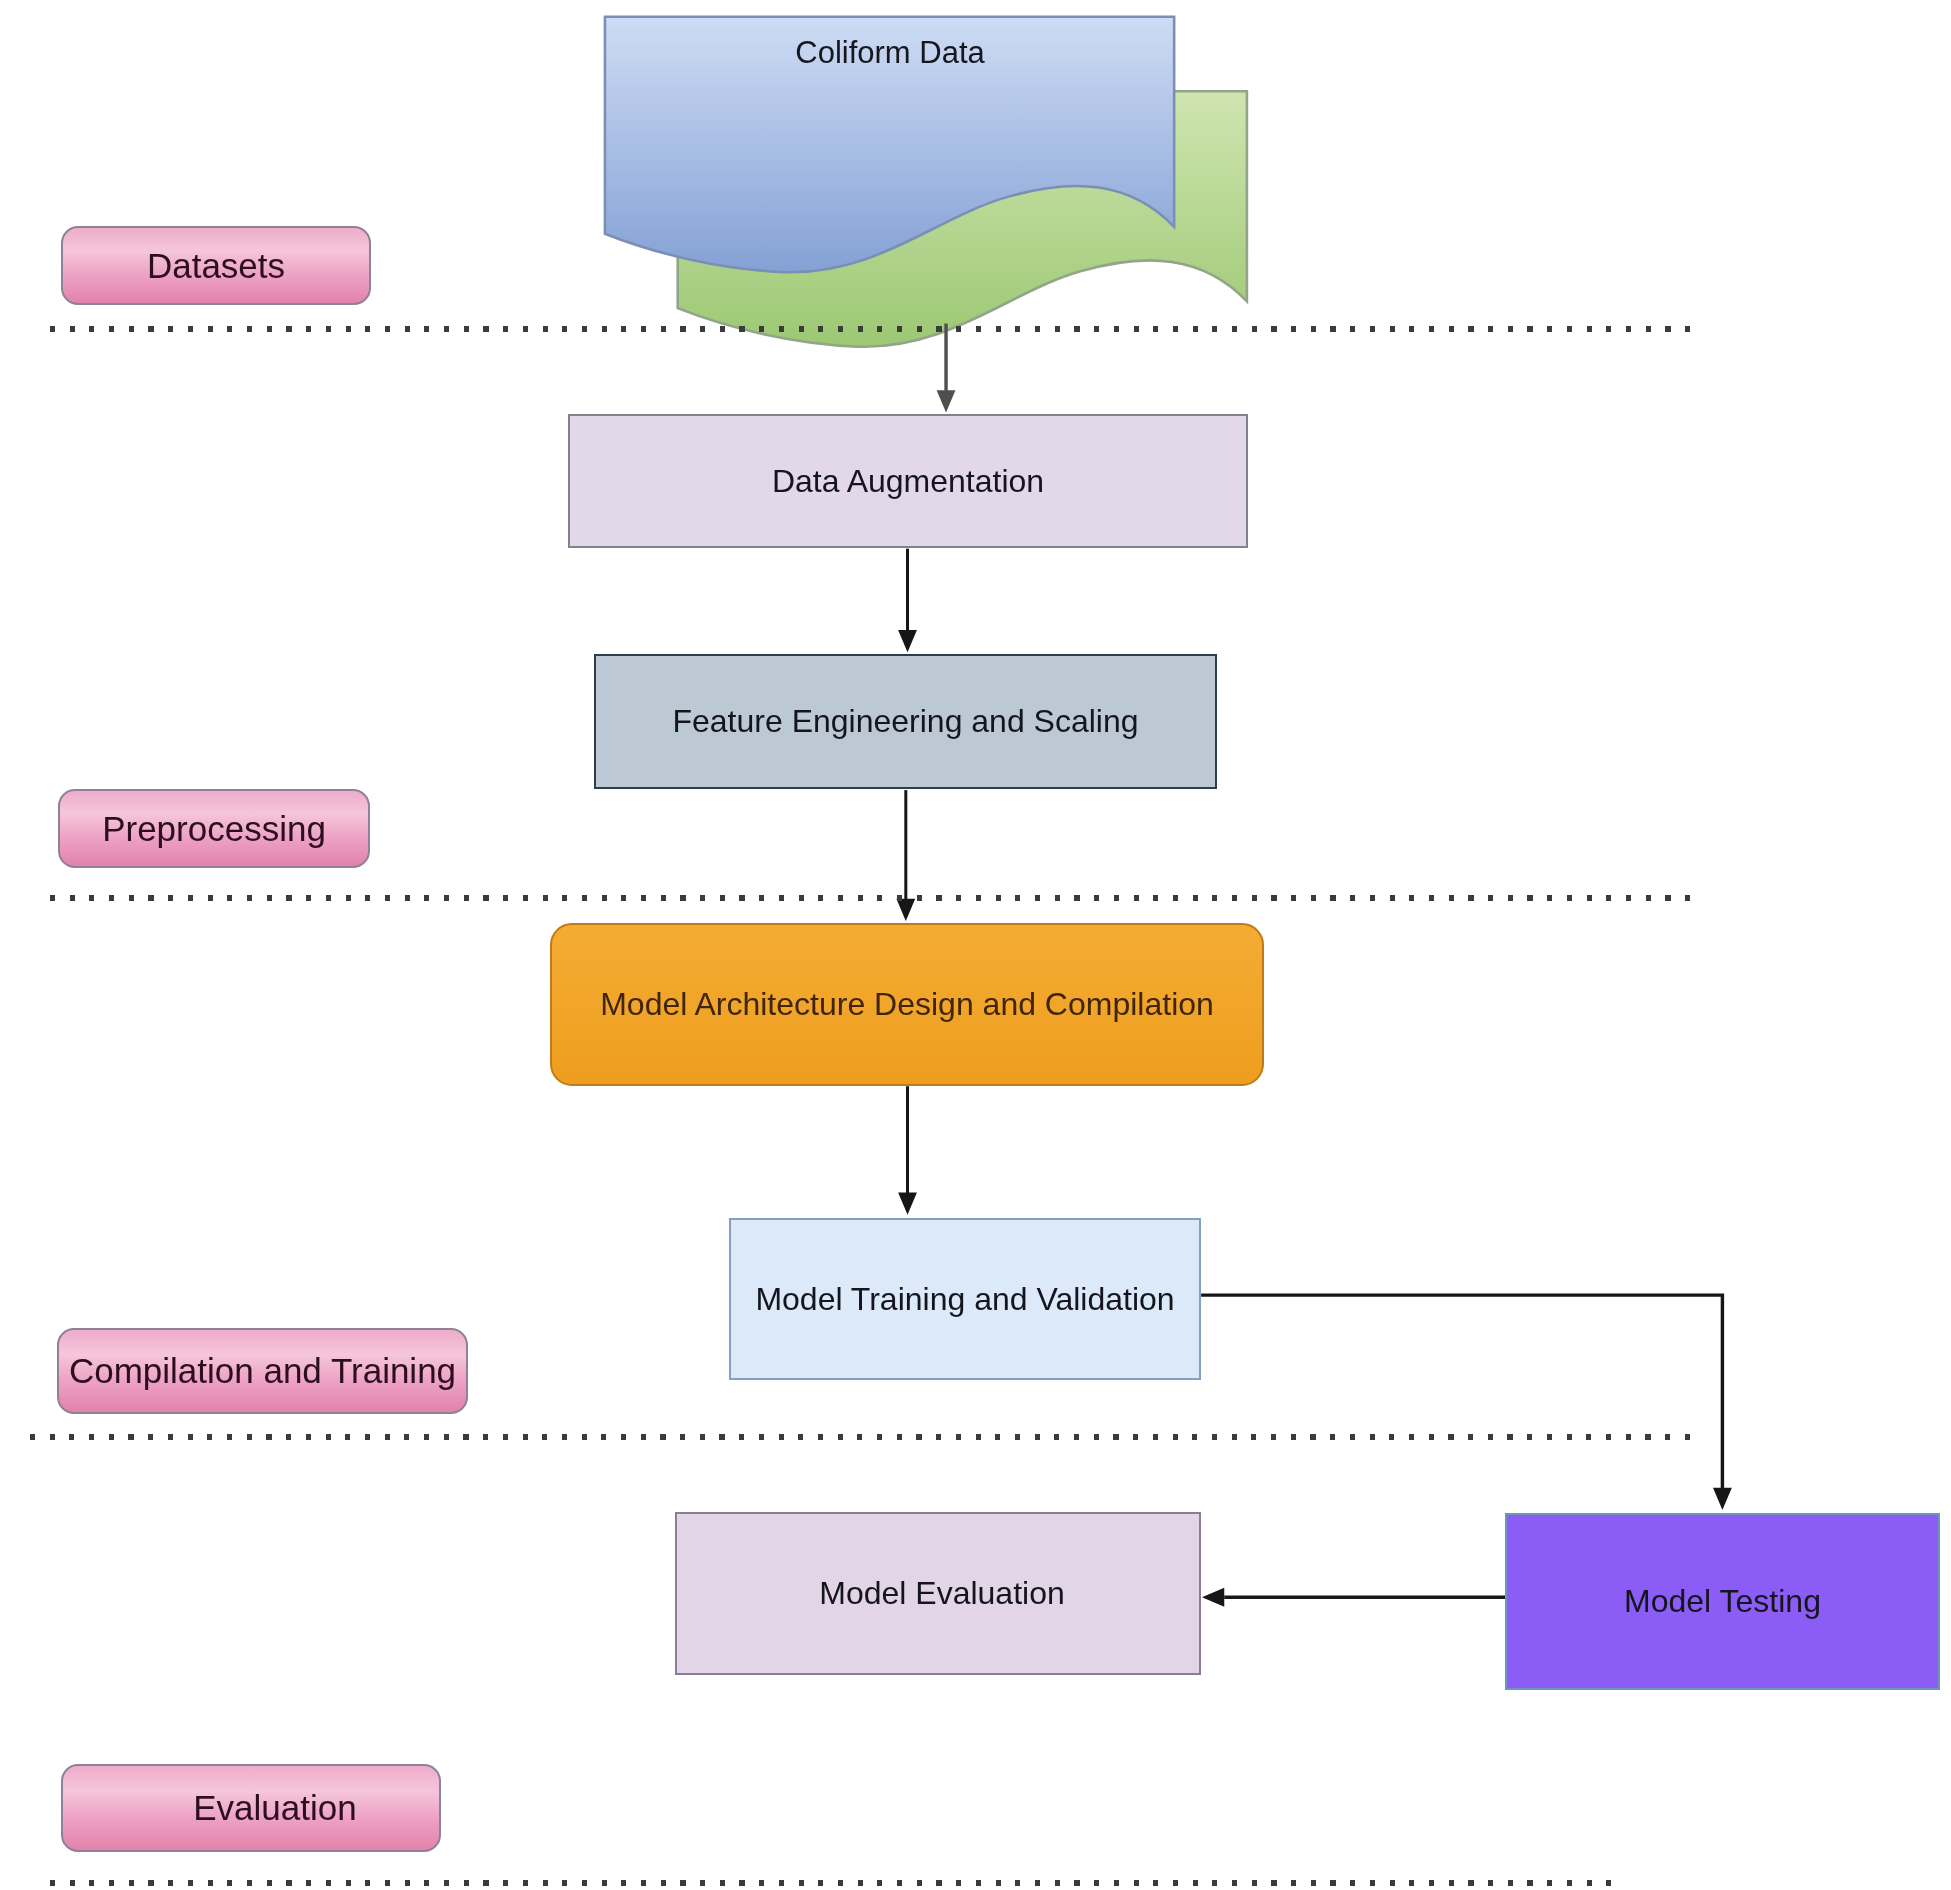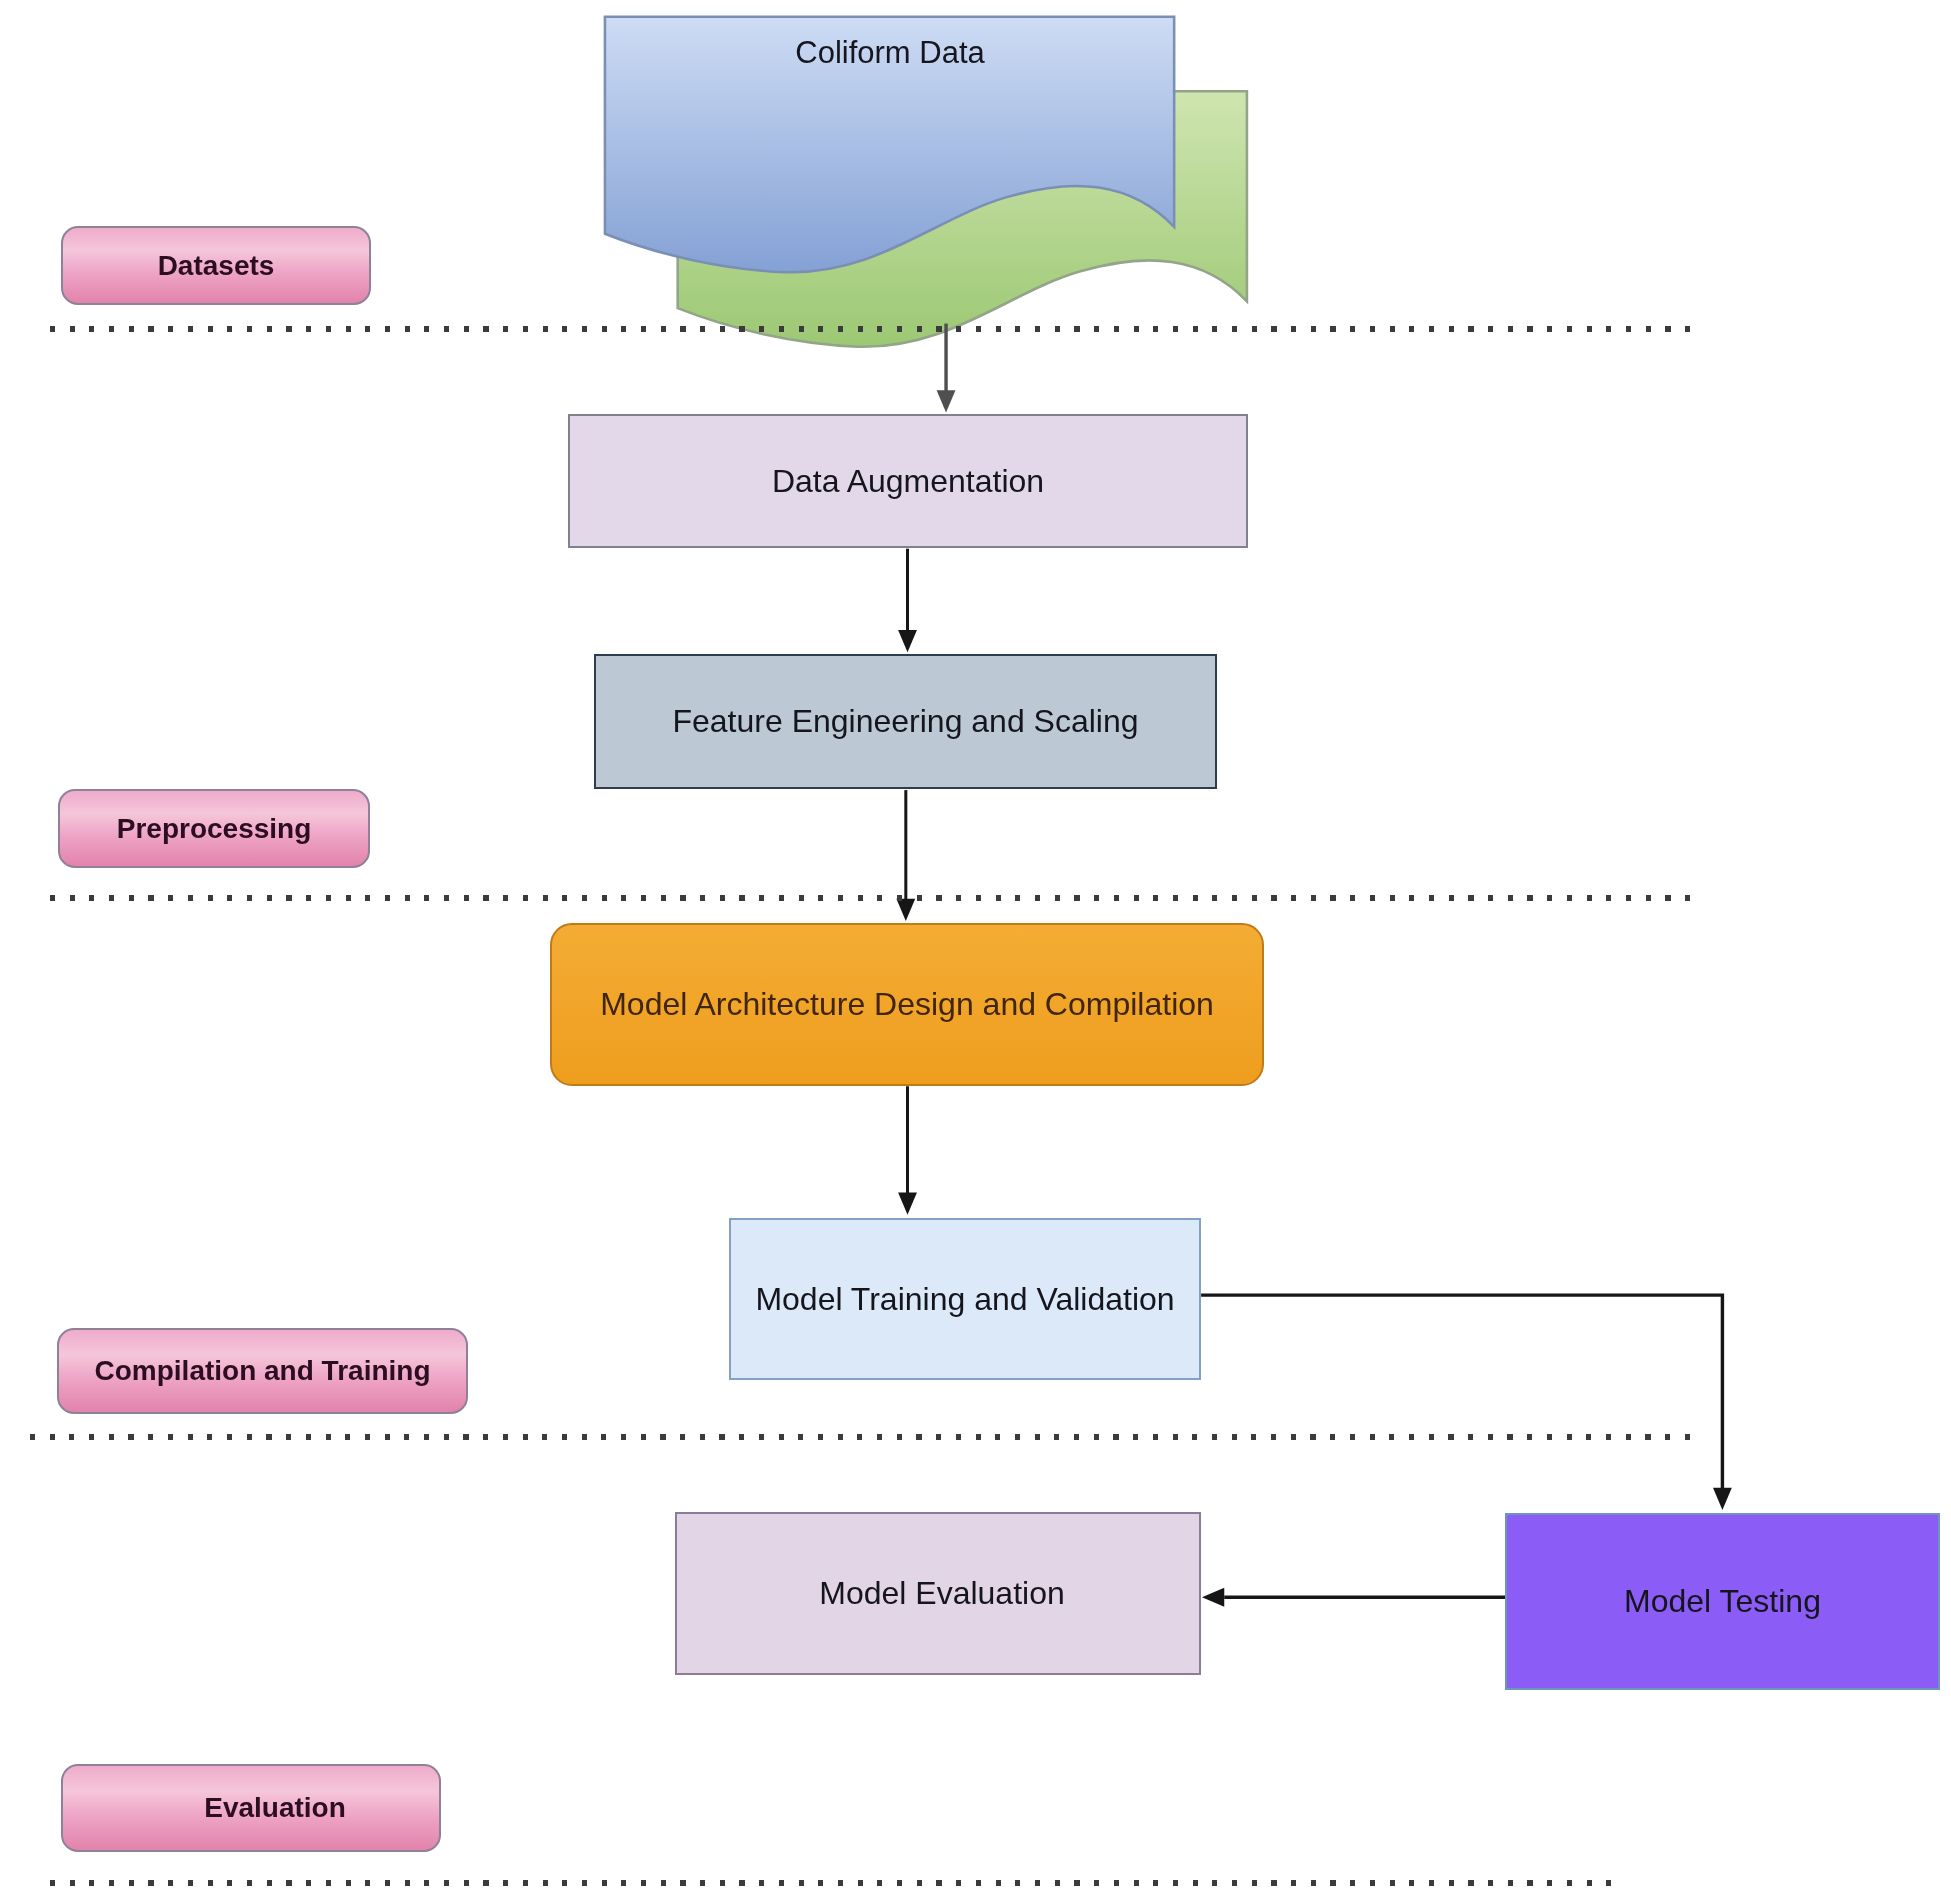--- a/index.html
+++ b/index.html
@@ -23,23 +23,23 @@
   #n-data-aug{left:568px;top:414px;width:680px;height:134px;background:#e3d8e9;border:2.6px solid #82828f;}
   #n-fes{left:594px;top:654px;width:623px;height:135px;background:#bcc9d4;border:2.6px solid #2e3d4d;}
   #n-arch{left:550px;top:923px;width:714px;height:163px;
     background:linear-gradient(180deg,#f4ac34 0%,#ee9e1e 100%);
     border:2.6px solid #c07a18;border-radius:22px;color:#40250a;}
   #n-mtv{left:729px;top:1218px;width:472px;height:162px;background:#dce9f9;border:2.6px solid #82a1c3;}
   #n-mt{left:1505px;top:1513px;width:435px;height:177px;background:#8b5cf6;border:2.6px solid #6e95bc;}
   #n-me{left:675px;top:1512px;width:526px;height:163px;background:#e2d5e5;border:2.6px solid #8d7b97;padding-left:8px;}
   .pill{
     position:absolute;display:flex;align-items:center;justify-content:center;
-    font-size:28px;color:#2d0e20;box-sizing:border-box;
+    font-size:35px;color:#2d0e20;box-sizing:border-box;
     background:linear-gradient(180deg,#eeaccb 0%,#f5c6da 30%,#eda2c4 62%,#e283ac 100%);
-    border:2.6px solid #8f8198;border-radius:17px;font-weight:bold;
+    border:2.6px solid #8f8198;border-radius:17px;
   }
   #p-datasets{left:61px;top:226px;width:310px;height:79px;}
   #p-preproc{left:58px;top:789px;width:312px;height:79px;}
   #p-compt{left:57px;top:1328px;width:411px;height:86px;}
   #p-eval{left:61px;top:1764px;width:380px;height:88px;padding-left:48px;}
   .sep{
     position:absolute;height:6px;
     background-image:repeating-linear-gradient(90deg,#3b3b3b 0 5.1px,transparent 5.1px 19.7px);
   }
   #sep1{left:50px;top:326px;width:1654px;}

